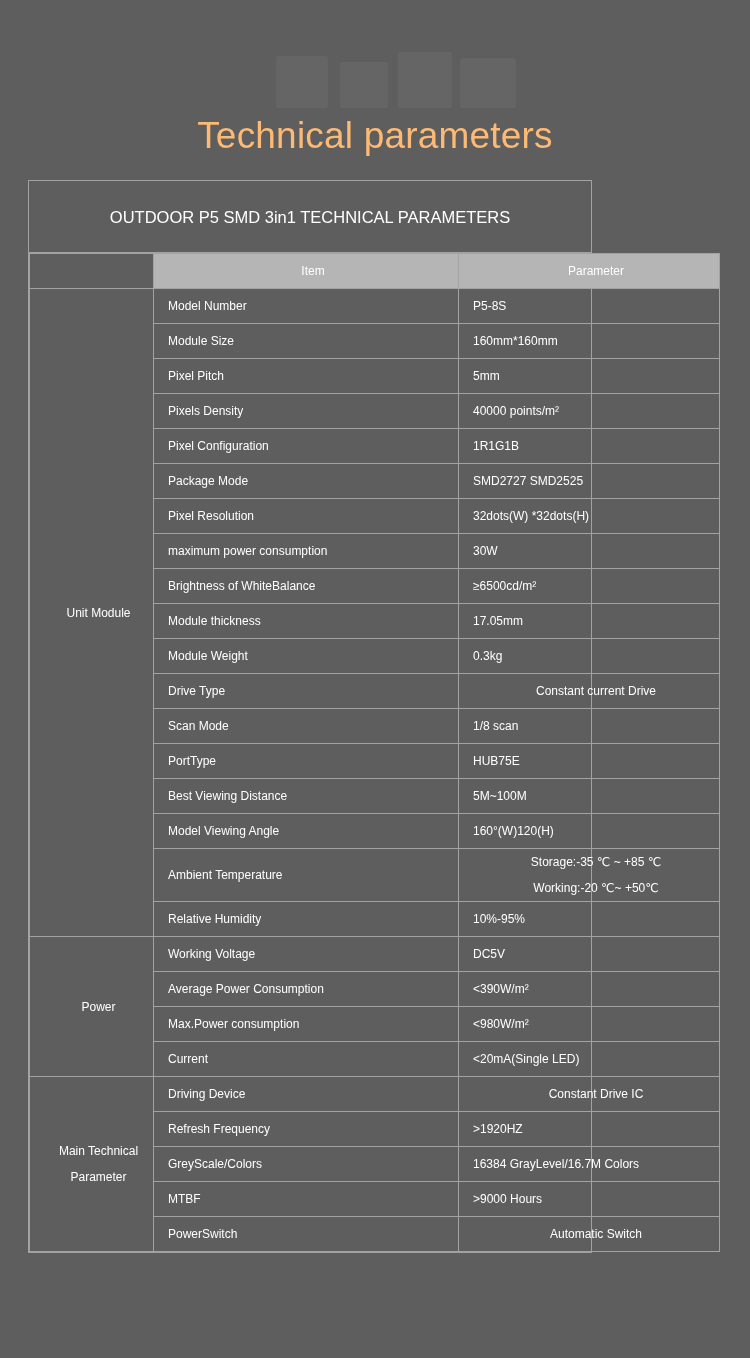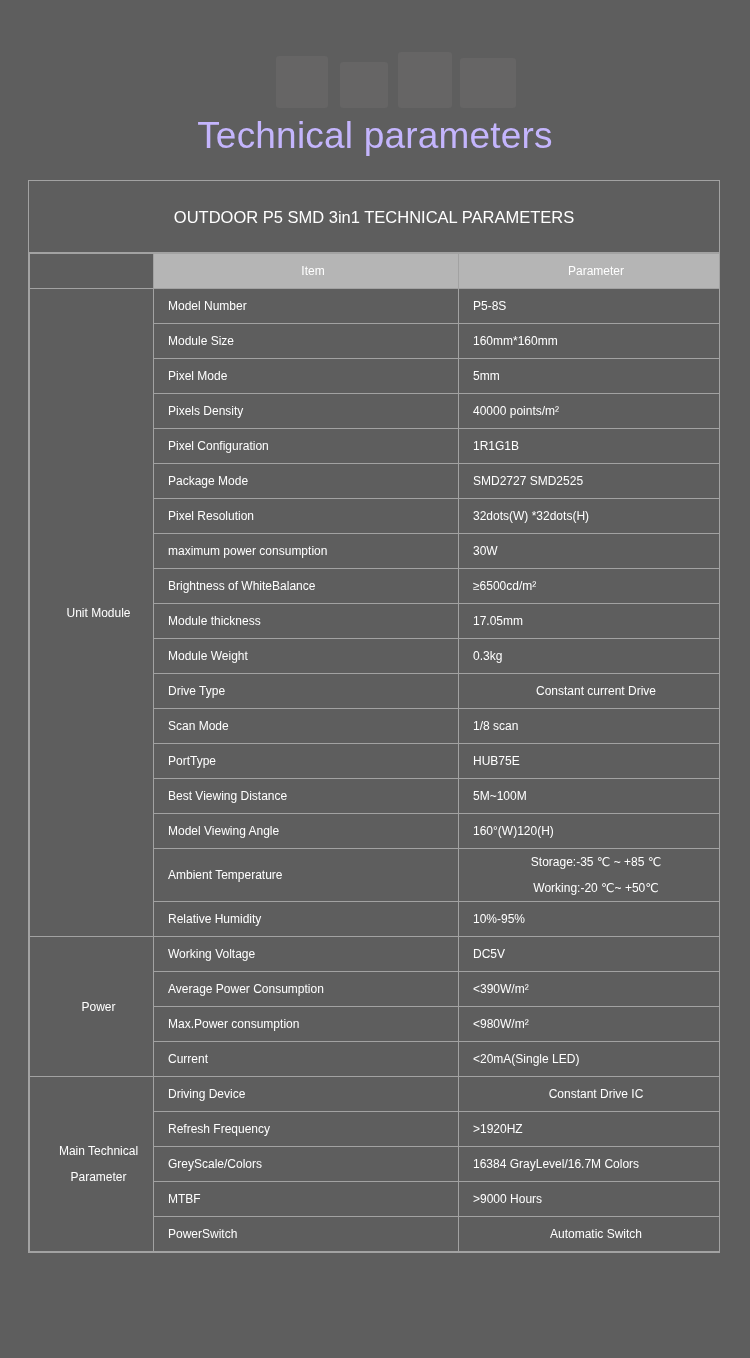--- a/index.html
+++ b/index.html
@@ -18,27 +18,27 @@
   .watermark span{
     position:absolute;background:#666565;border-radius:3px;display:block;
   }
   .wm1{left:28px;  top:4px;  width:52px; height:52px;}
   .wm2{left:92px;  top:10px; width:48px; height:46px;}
   .wm3{left:150px; top:0px;  width:54px; height:56px;}
   .wm4{left:212px; top:6px;  width:56px; height:50px;}
 
   .page-title{
     position:absolute;top:116px;left:0;width:750px;
-    text-align:center;color:#c4b5fd;
+    text-align:center;color:#fdba74;
     font-size:37px;font-weight:400;letter-spacing:.2px;
     line-height:40px;
   }
 
   .spec-frame{
-    position:absolute;left:28px;top:180px;width:692px;
+    position:absolute;left:28px;top:180px;width:564px;
     border:1px solid #a2a2a2;
     box-sizing:border-box;
   }
 
   .banner{
     height:72px;line-height:72px;
     text-align:center;color:#ffffff;
     font-size:16.5px;font-weight:400;
     border-bottom:1px solid #a2a2a2;
     box-sizing:border-box;
@@ -120,21 +120,21 @@
       <tr>
         <td class="group" rowspan="18">Unit Module</td>
         <td class="item">Model Number</td>
         <td class="val">P5-8S</td>
       </tr>
       <tr>
         <td class="item">Module Size</td>
         <td class="val">160mm*160mm</td>
       </tr>
       <tr>
-        <td class="item">Pixel Mode</td>
+        <td class="item">Pixel Pitch</td>
         <td class="val">5mm</td>
       </tr>
       <tr>
         <td class="item">Pixels Density</td>
         <td class="val">40000 points/m²</td>
       </tr>
       <tr>
         <td class="item item-ind">Pixel Configuration</td>
         <td class="val">1R1G1B</td>
       </tr>

